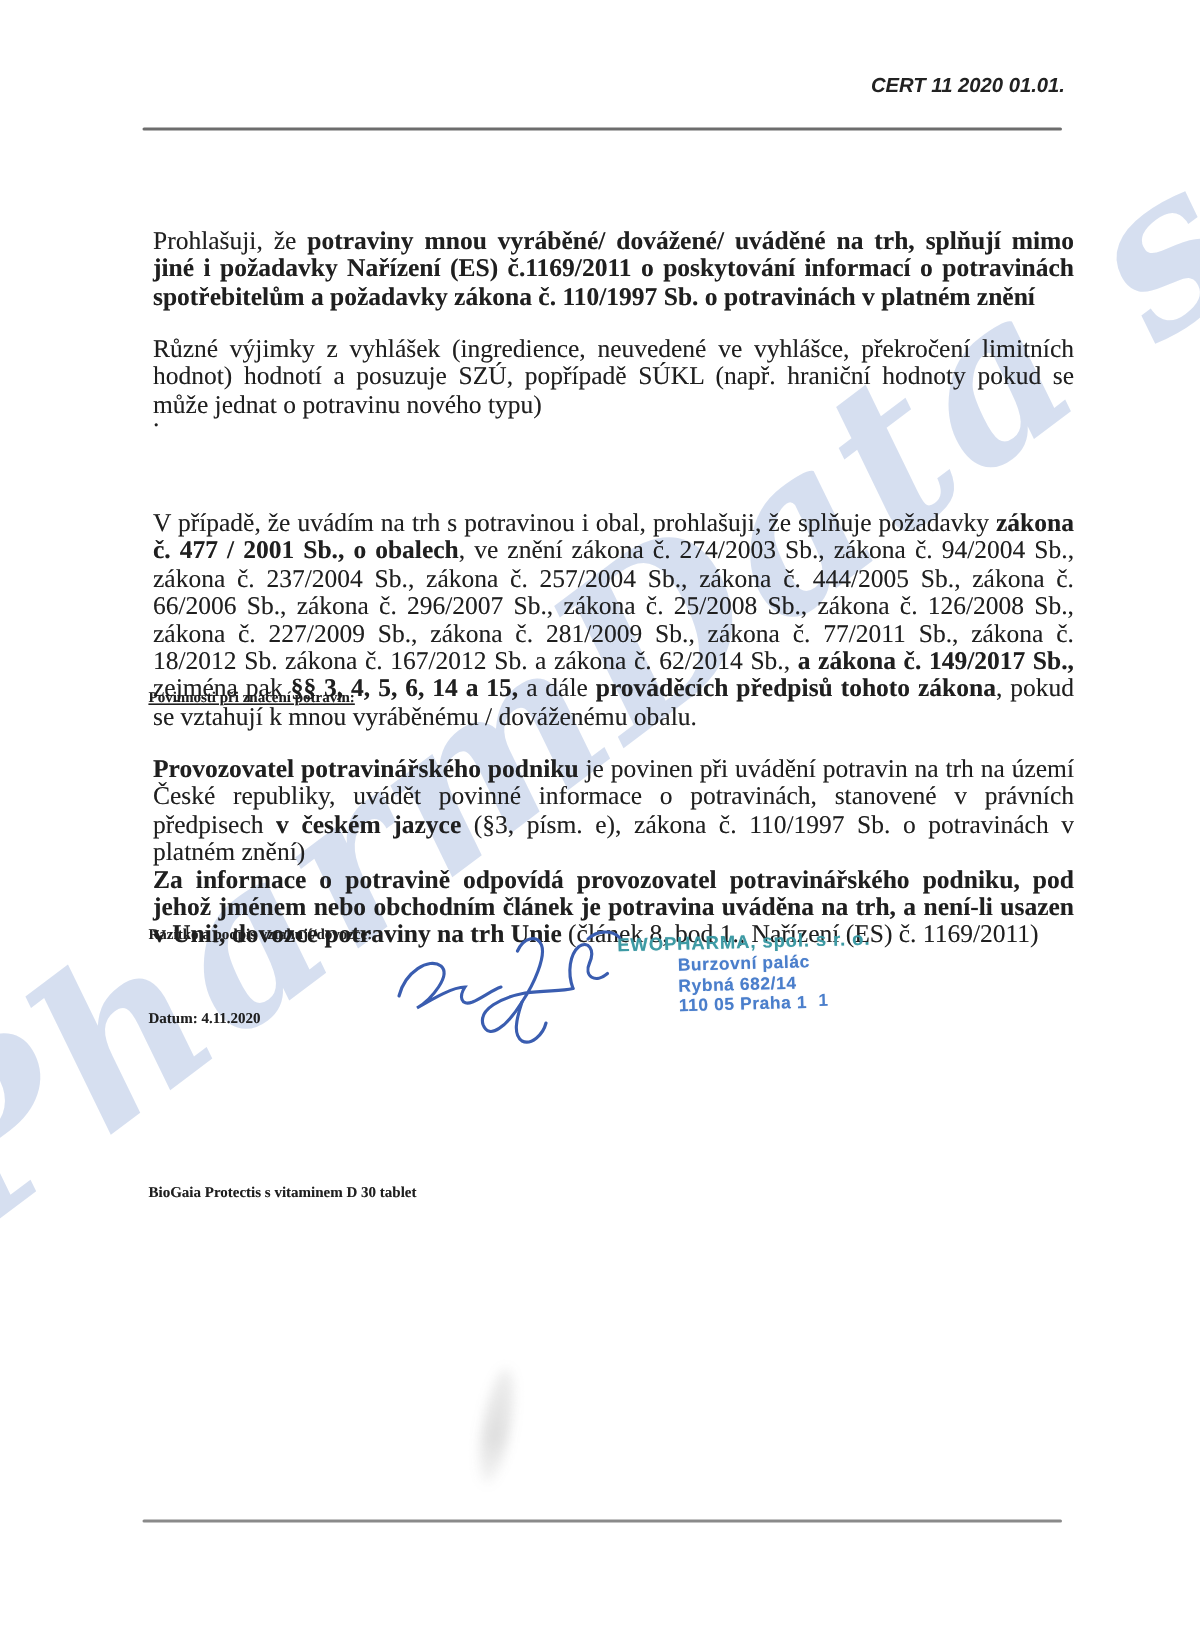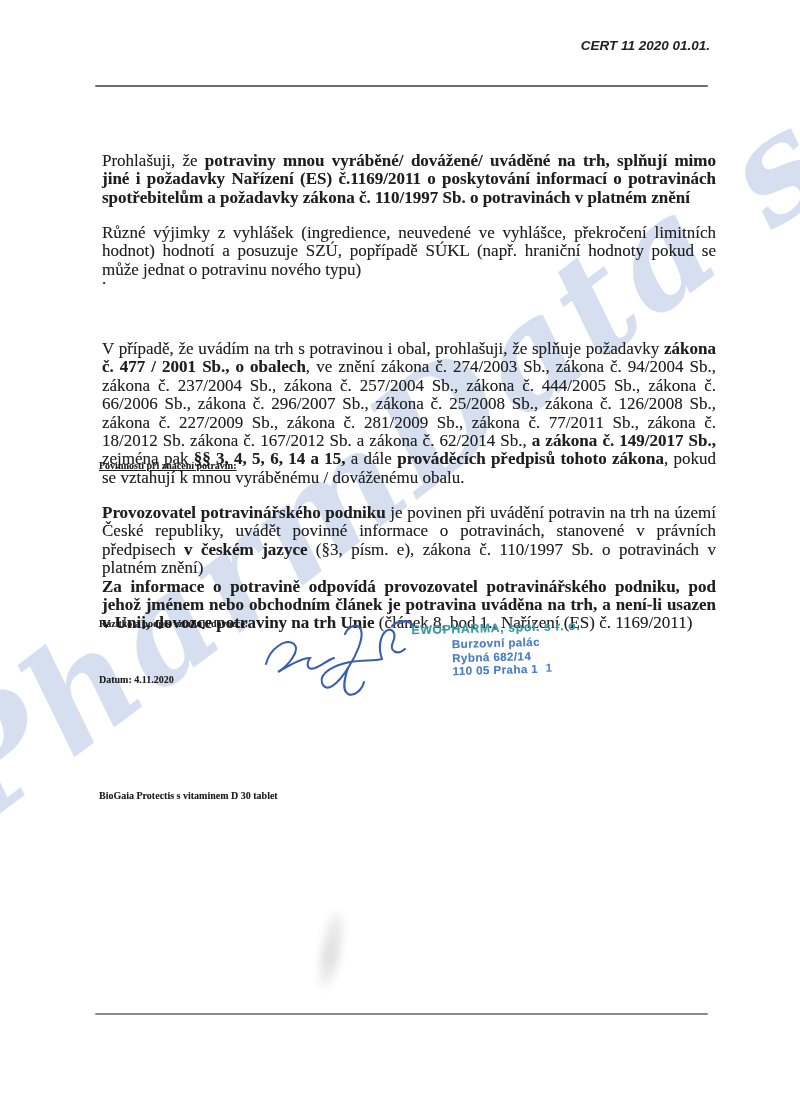--- a/index.html
+++ b/index.html
@@ -6,21 +6,21 @@
   .page{position:relative;width:800px;height:1100px;background:#ffffff;overflow:hidden;
         font-family:"Liberation Serif",serif;color:#1f1f1f;}
   
   .watermark{position:absolute;left:-48px;top:712px;white-space:nowrap;
              font-family:"DejaVu Serif",serif;font-style:italic;font-weight:bold;
              font-size:142px;line-height:150px;letter-spacing:4px;
              color:rgba(158,178,219,0.42);
              transform:rotate(-37deg);transform-origin:left center;
              pointer-events:none;z-index:1;}
   
-  .doc-code{position:absolute;top:38px;right:90px;font-family:"Liberation Sans",sans-serif;
+  .doc-code{position:absolute;top:49px;right:90px;font-family:"Liberation Sans",sans-serif;
             font-style:italic;font-weight:600;font-size:13.5px;color:#222;z-index:2;}
   .rule{position:absolute;left:95px;width:613px;height:2px;background:#6d6d6d;z-index:2;
         border-radius:1px;}
   .rule-top{top:85px;}
   .rule-bottom{top:1013px;background:#8a8a8a;height:1.5px;}
   
   .para{position:absolute;left:86px;width:614px;margin:16px;font-size:17px;line-height:18.4px;
         text-align:justify;z-index:2;text-shadow:0 0 0.4px rgba(0,0,0,0.35);}
   .para.left{text-align:left;}
   .b{font-weight:bold;}

